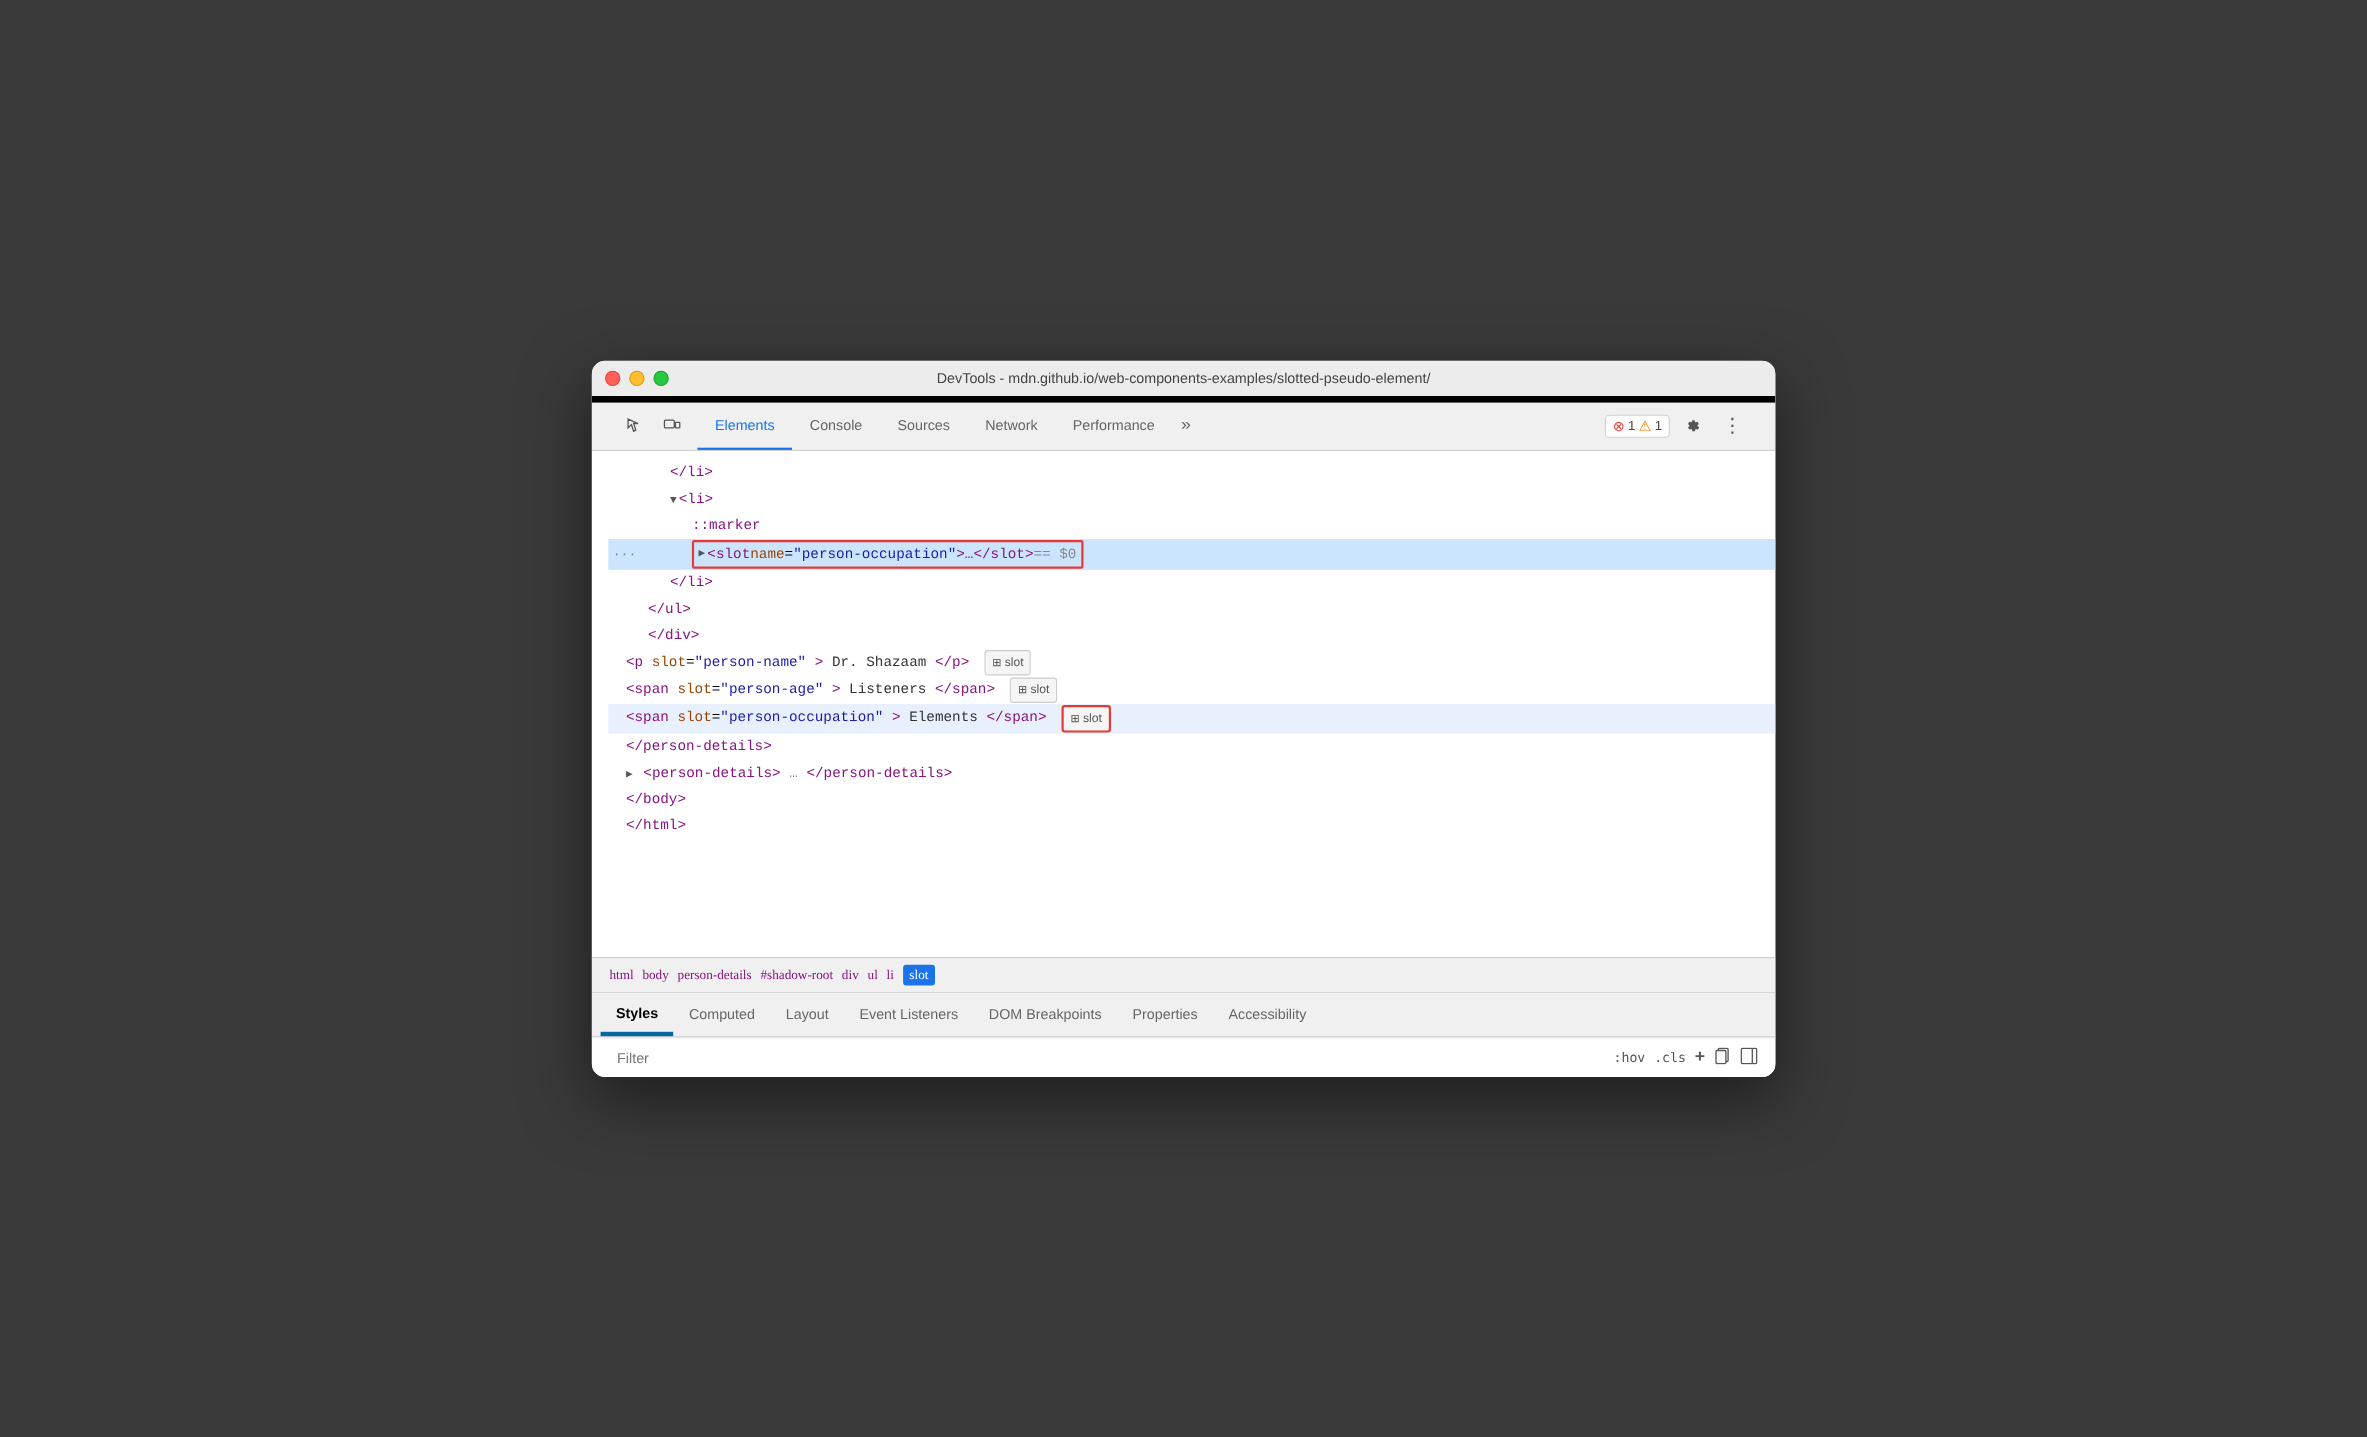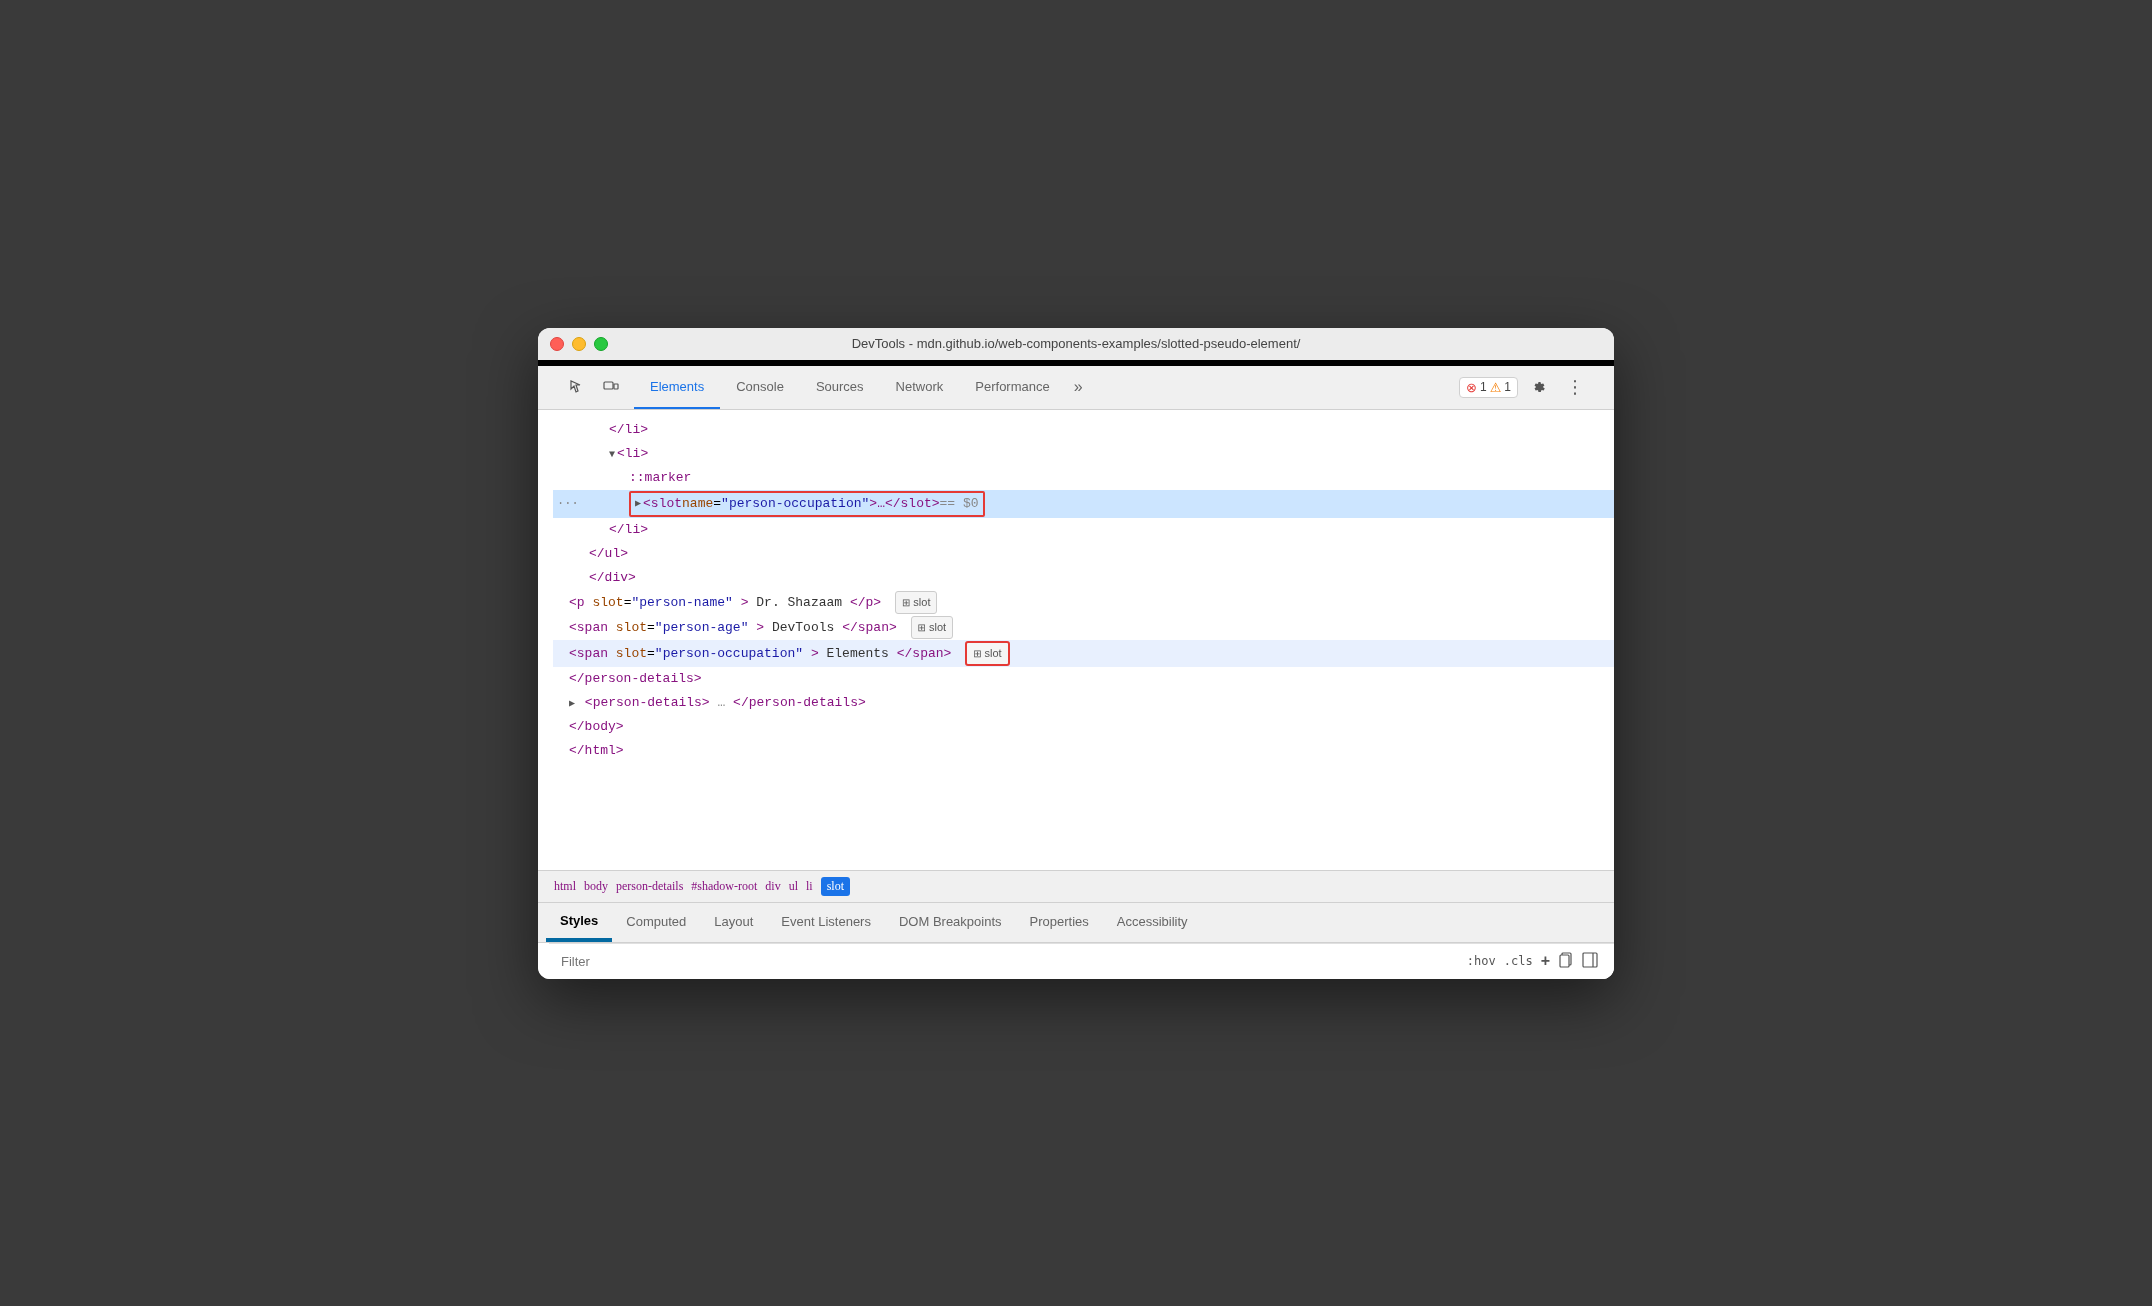--- a/index.html
+++ b/index.html
@@ -463,21 +463,21 @@
             <span class="slot-badge-icon">⊞</span>slot
           </span>
         </span>
       </div>
 
       <div class="dom-line">
         <span class="indent-0">
           <span class="tag">&lt;span </span>
           <span class="attr-name">slot</span><span>=</span><span class="attr-value">"person-age"</span>
           <span class="tag">&gt;</span>
-          <span style="color:#333">DevTools</span>
+          <span style="color:#333">Listeners</span>
           <span class="tag">&lt;/span&gt;</span>
           <span class="slot-badge">
             <span class="slot-badge-icon">⊞</span>slot
           </span>
         </span>
       </div>
 
       <div class="dom-line highlighted">
         <span class="indent-0">
           <span class="tag">&lt;span </span>

